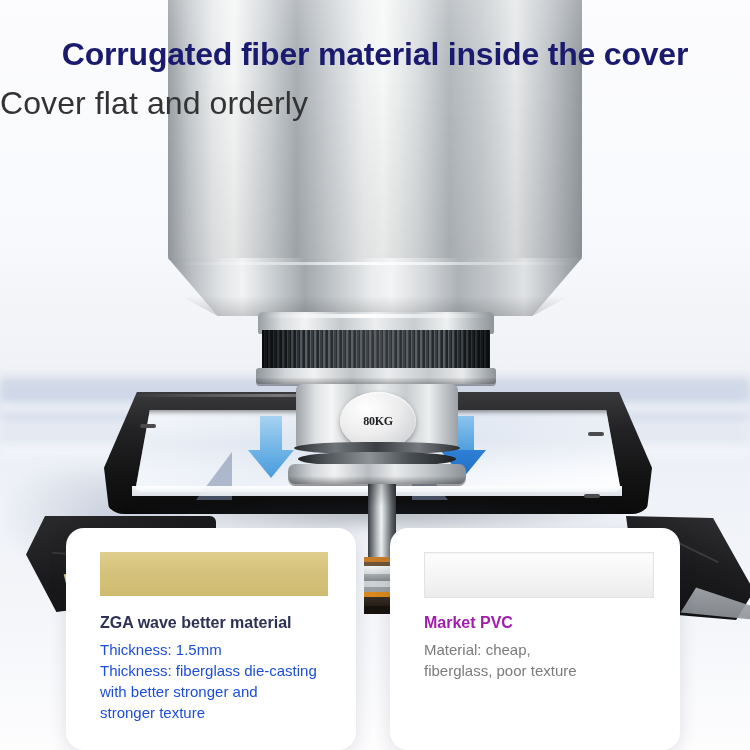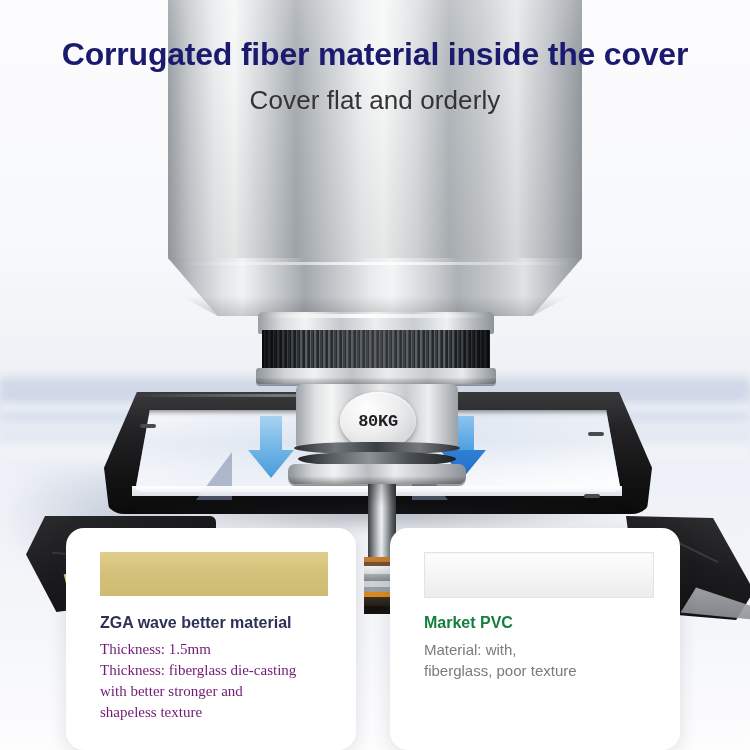--- a/index.html
+++ b/index.html
@@ -76,22 +76,22 @@
     background:linear-gradient(90deg,#1e2123,#555a5e 20%,#8d9297 45%,#4b5054 70%,#1e2123);}
   .head-ring3{position:absolute;left:288px;top:464px;width:178px;height:20px;border-radius:7px;
     background:linear-gradient(90deg,#8e9398 0%,#d4d7da 14%,#f1f2f3 26%,#b9bdc1 45%,#e9ebec 60%,#c3c7ca 78%,#8c9196 100%);}
   .head-ring3-sh{position:absolute;left:288px;top:476px;width:178px;height:10px;border-radius:0 0 7px 7px;
     background:linear-gradient(180deg,rgba(0,0,0,0),rgba(0,0,0,.42));}
 
   .badge{position:absolute;left:340px;top:392px;width:76px;height:58px;border-radius:50%;
     background:radial-gradient(ellipse at 35% 28%,#ffffff 0%,#ededee 45%,#d3d5d7 80%,#bcbfc2 100%);
     box-shadow:0 2px 5px rgba(0,0,0,.3), inset 0 1px 2px rgba(255,255,255,.9);
     display:flex;align-items:center;justify-content:center;}
-  .badge span{font-size:17px;font-weight:bold;color:#1d1f22;letter-spacing:-.3px;
-    font-family:Liberation Mono, monospace;}
+  .badge span{font-size:12px;font-weight:bold;color:#1d1f22;letter-spacing:-.3px;
+    font-family:Liberation Serif, serif;}
 
   .shaft{position:absolute;left:368px;top:484px;width:28px;height:76px;
     background:linear-gradient(90deg,#3a3e42 0%,#7f8489 18%,#cfd2d5 38%,#eef0f1 48%,#a6abaf 66%,#5e6367 84%,#34383b 100%);}
   .shaft-sh{position:absolute;left:368px;top:484px;width:28px;height:76px;
     background:linear-gradient(180deg,rgba(0,0,0,.22),rgba(0,0,0,0) 30%);}
 
   
   .layer{position:absolute;left:364px;width:38px;}
   .lay1{top:557px;height:5px;background:#c87c2a;}
   .lay2{top:562px;height:4px;background:#6d543a;}
@@ -173,29 +173,29 @@
 
   .swatch{position:absolute;left:34px;top:24px;width:228px;height:44px;}
   .swatch-gold{background:linear-gradient(180deg,#e0ce8e 0%,#d6c37c 40%,#cfbb70 100%);}
   .swatch-pvc{background:linear-gradient(180deg,#fdfdfd 0%,#f6f6f6 45%,#ececec 100%);
     border:1px solid #e3e3e3;box-shadow:inset 0 1px 2px rgba(0,0,0,.04);}
 
   .card-body{position:absolute;left:34px;top:84px;width:240px;}
   .card-title{font-size:16px;font-weight:bold;line-height:1.35;margin:0 0 5px 0;}
   .card-line{font-size:15px;line-height:1.42;margin:0;}
   .navy-title{color:#2e3156;}
-  .navy-text{color:#701a75;font-family:Liberation Serif, serif;}
-  .gray-title{color:#15803d;}
+  .navy-text{color:#1d4ed8;}
+  .gray-title{color:#a21caf;}
   .gray-text{color:#7b7b7b;}
 
   
   .headline{position:absolute;left:0;top:36px;width:750px;text-align:center;
     font-size:32px;font-weight:bold;color:#1a1a6e;letter-spacing:-.2px;}
-  .subhead{position:absolute;left:0;top:85px;width:750px;text-align:center;
-    font-size:26px;color:#333333;letter-spacing:.1px;}
+  .subhead{position:absolute;left:0;top:85px;width:750px;
+    font-size:32px;color:#333333;letter-spacing:.1px;}
 </style>
 </head>
 <body>
 
 <div id="stage">
 
   <div class="bg-upper"></div>
   <div class="bg-table"></div>
   <div class="bg-horizon"></div>
   <div class="bg-blue-haze"></div>
@@ -273,27 +273,27 @@
   <div class="headline">Corrugated fiber material inside the cover</div>
   <div class="subhead">Cover flat and orderly</div>
 
   <div class="card card-left">
     <div class="swatch swatch-gold"></div>
     <div class="card-body">
       <p class="card-title navy-title">ZGA wave better material</p>
       <p class="card-line navy-text">Thickness: 1.5mm</p>
       <p class="card-line navy-text">Thickness: fiberglass die-casting</p>
       <p class="card-line navy-text">with better stronger and</p>
-      <p class="card-line navy-text">shapeless texture</p>
+      <p class="card-line navy-text">stronger texture</p>
     </div>
   </div>
 
   <div class="card card-right">
     <div class="swatch swatch-pvc"></div>
     <div class="card-body">
       <p class="card-title gray-title">Market PVC</p>
-      <p class="card-line gray-text">Material: with,</p>
+      <p class="card-line gray-text">Material: cheap,</p>
       <p class="card-line gray-text">fiberglass, poor texture</p>
       <p class="card-line gray-text"></p>
     </div>
   </div>
 
 </div>
 
 </body></html>

